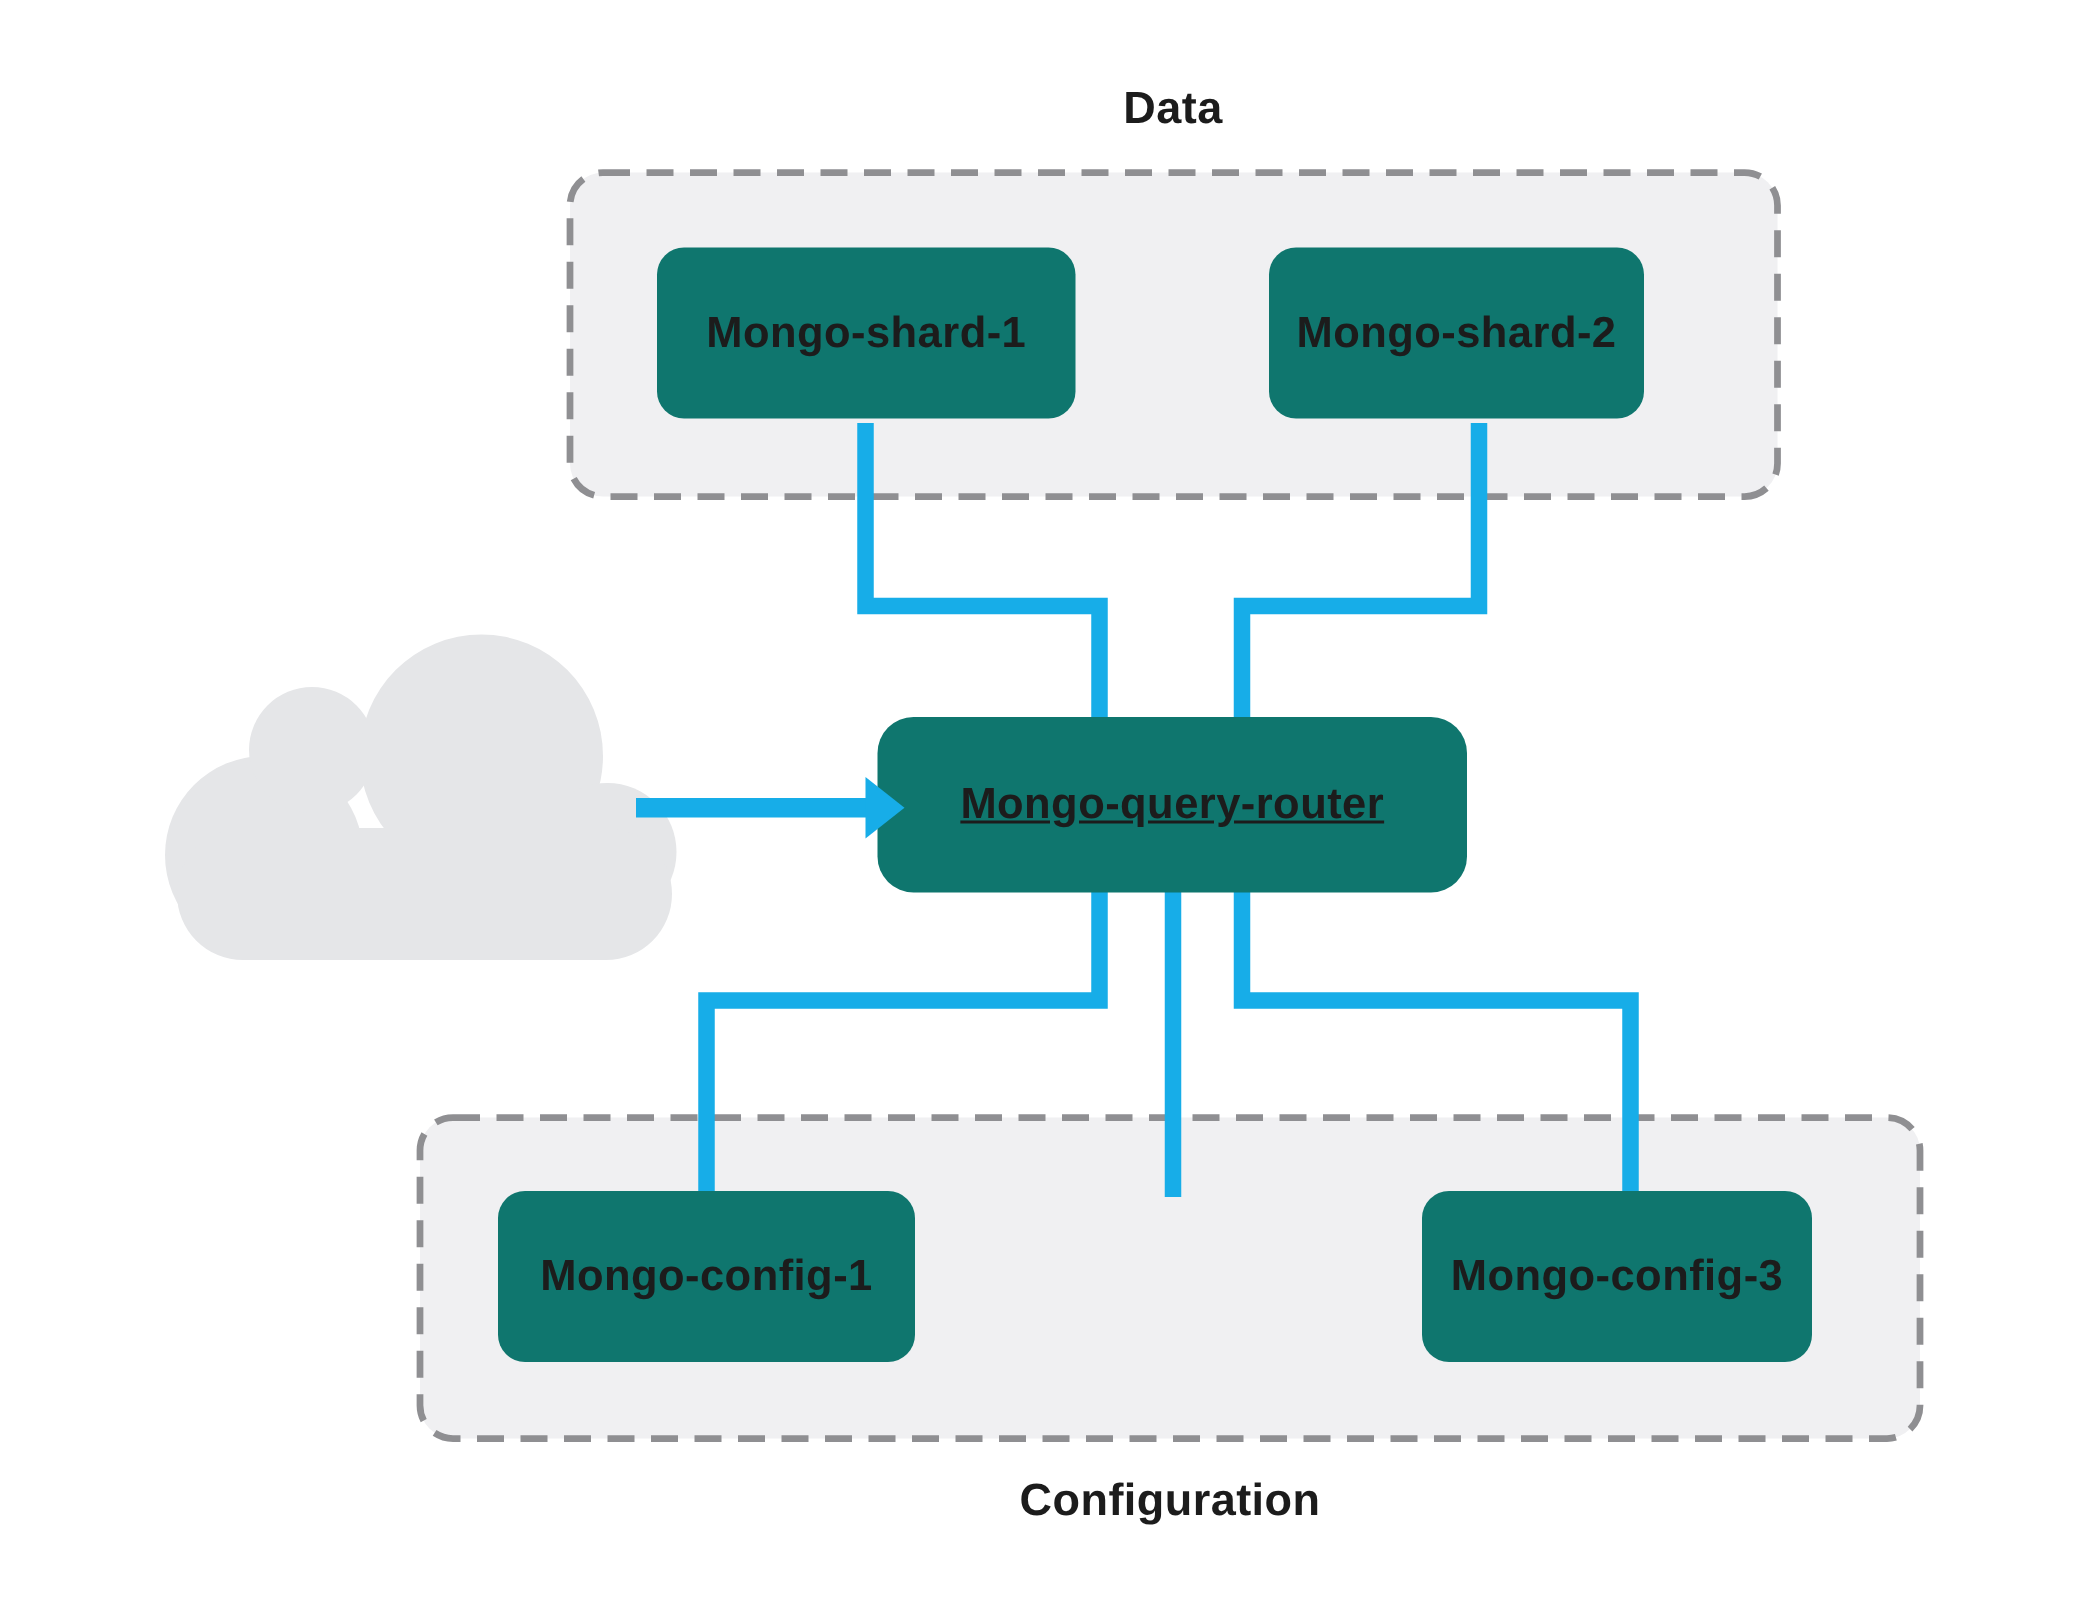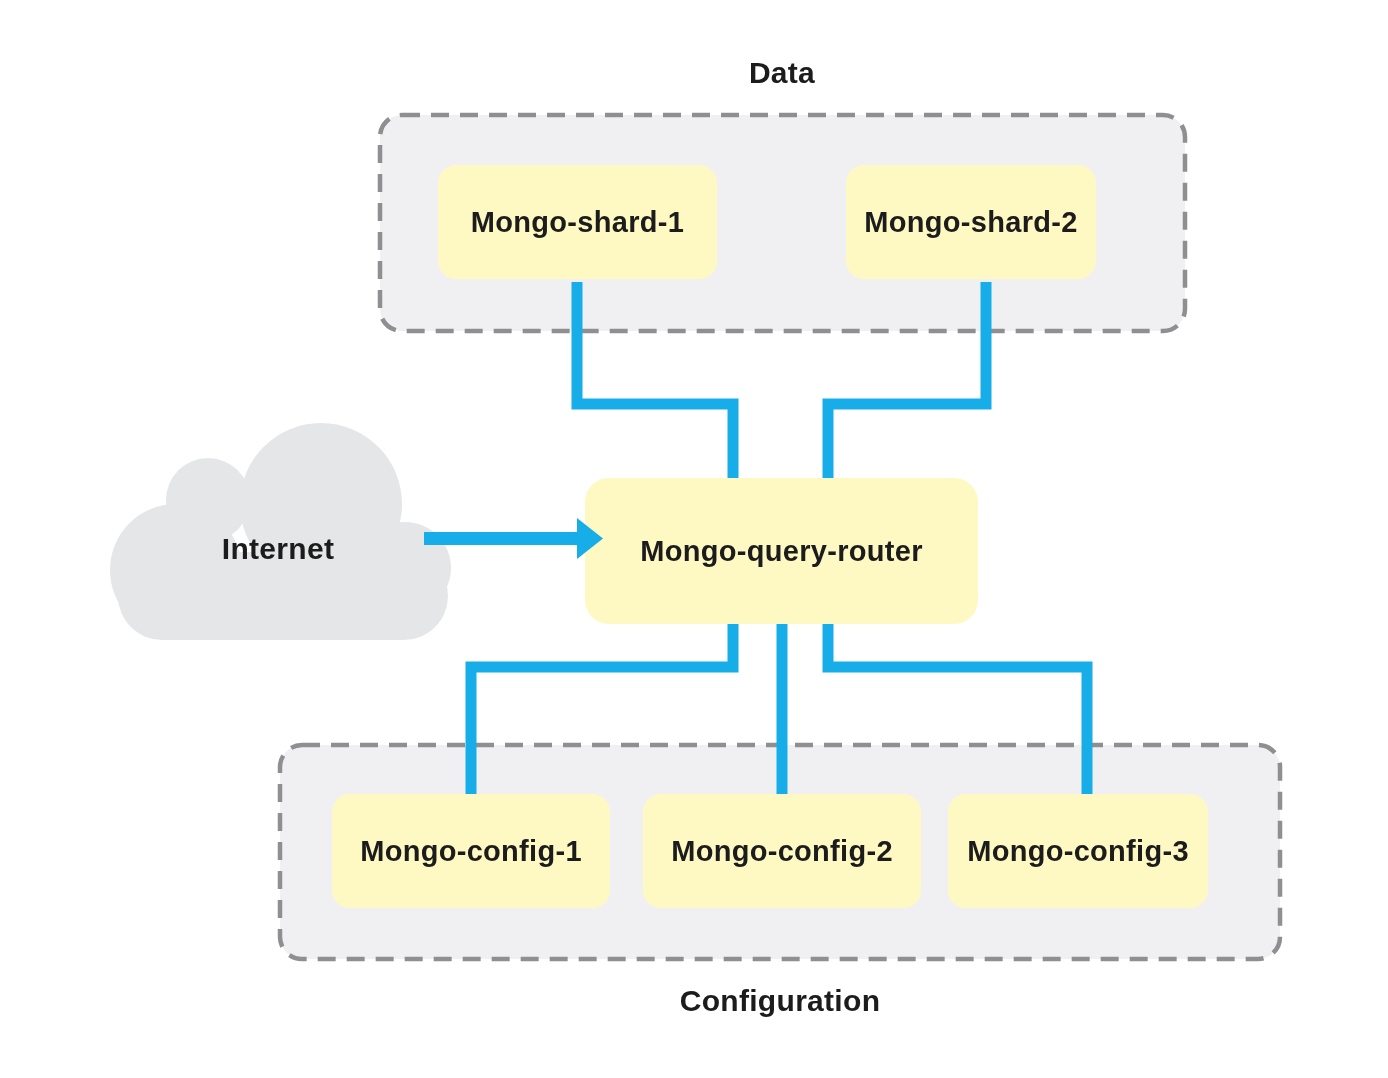--- a/index.html
+++ b/index.html
@@ -6,21 +6,21 @@
   body{
     width:1388px;height:1078px;position:relative;overflow:hidden;
     font-family:"Liberation Sans","DejaVu Sans",sans-serif;
     color:#1c1c1c;
   }
   .stage{position:absolute;inset:0;width:1388px;height:1078px;}
   svg.layer{position:absolute;left:0;top:0;}
   #base-layer{z-index:1;}
   .node{
     position:absolute;z-index:2;
-    background:#fef9c3;border-radius:18px;
+    background:#0f766e;border-radius:18px;
     display:flex;align-items:center;justify-content:center;
     font-weight:bold;font-size:29px;letter-spacing:.3px;color:#1c1c1c;
   }
   .node--router{border-radius:24px;}
   #arrow-layer{z-index:3;}
   .label{
     position:absolute;z-index:4;
     font-weight:bold;font-size:30px;letter-spacing:.3px;color:#1c1c1c;
     text-align:center;
   }
@@ -48,29 +48,27 @@
       <circle cx="176" cy="570" r="66"></circle>
       <circle cx="208" cy="500" r="42"></circle>
       <circle cx="321" cy="504" r="81"></circle>
       <circle cx="405" cy="568" r="46"></circle>
       <rect x="118" y="552" width="330" height="88" rx="44"></rect>
     </g>
   </svg>
 
   <div class="node" style="left:438px;top:165px;width:279px;height:114px;">Mongo-shard-1</div>
   <div class="node" style="left:846px;top:165px;width:250px;height:114px;">Mongo-shard-2</div>
-  <div class="node node--router" style="left:585px;top:478px;width:393px;height:146px;">Mongo-query-router</div>
+  <div class="node node--router" style="left:585px;top:478px;width:393px;height:117px;text-decoration:underline;">Mongo-query-router</div>
   <div class="node" style="left:332px;top:794px;width:278px;height:114px;">Mongo-config-1</div>
-  <div class="node" style="left:643px;top:794px;width:278px;height:114px;">Mongo-config-2</div>
   <div class="node" style="left:948px;top:794px;width:260px;height:114px;">Mongo-config-3</div>
 
   <svg id="arrow-layer" class="layer" width="1388" height="1078" viewBox="0 0 1388 1078">
     <g fill="#17ADE8">
       <rect x="424" y="532" width="156" height="13"></rect>
       <polygon points="577,518 577,559 603,538.5"></polygon>
     </g>
   </svg>
 
   <div class="label" style="left:630px;top:984px;width:300px;">Configuration</div>
   <div class="label" style="left:682px;top:56px;width:200px;">Data</div>
-  <div class="label" style="left:178px;top:532px;width:200px;">Internet</div>
 
 </div>
 
 </body></html>

